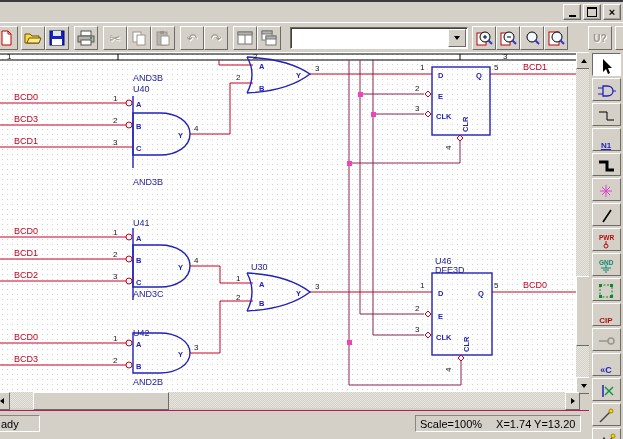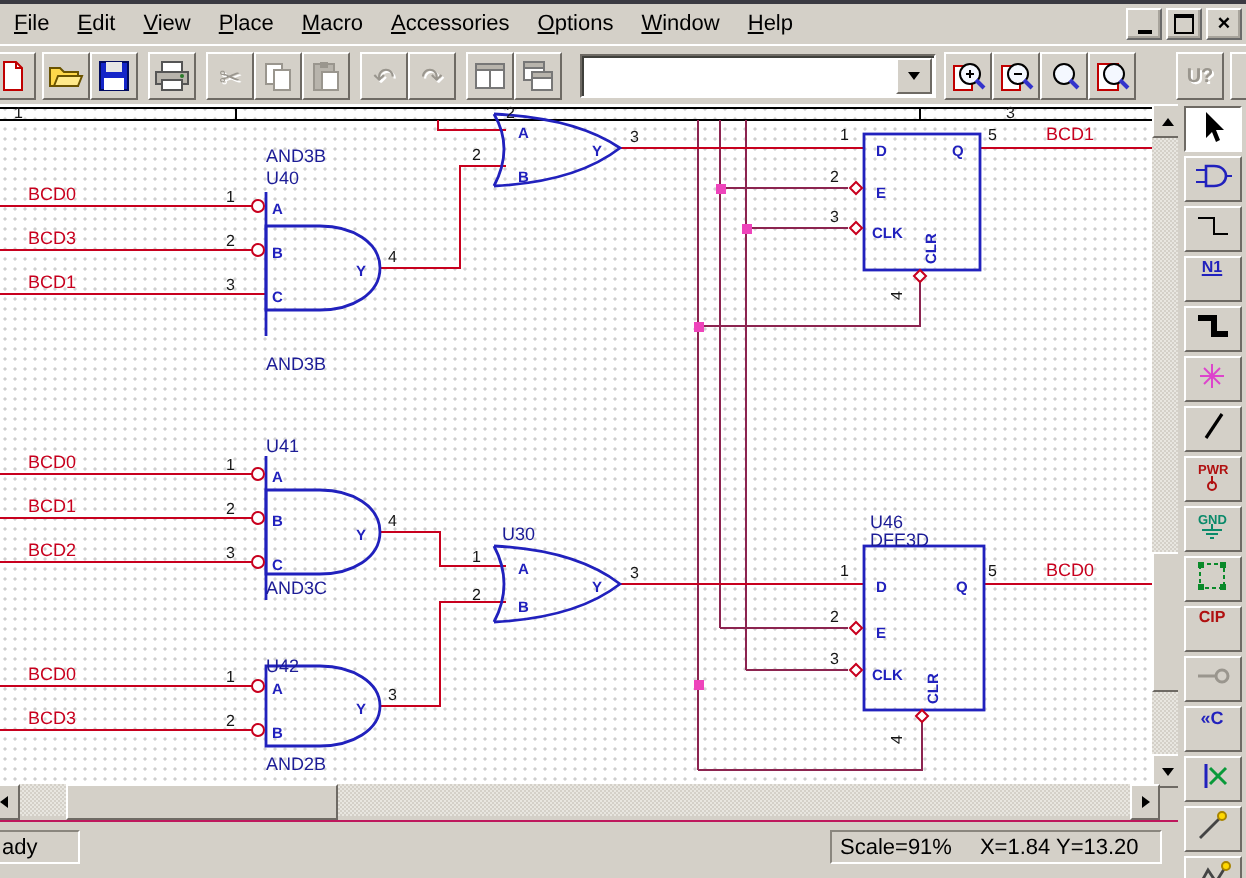--- a/index.html
+++ b/index.html
@@ -62,48 +62,36 @@
   #vthumb{position:absolute;left:0;top:224px;width:13px;height:68px;background:#d4d0c8;
           border:1px solid;border-color:#fff #6e6a64 #6e6a64 #fff;}
   #hscroll{position:absolute;left:0;top:392px;width:578px;height:16px;
            background:#e8e6e0;background-image:linear-gradient(45deg,#d4d0c8 25%,transparent 25%,transparent 75%,#d4d0c8 75%),linear-gradient(45deg,#d4d0c8 25%,transparent 25%,transparent 75%,#d4d0c8 75%);background-size:2px 2px;background-position:0 0,1px 1px;}
   #hthumb{position:absolute;left:33px;top:0;width:134px;height:16px;background:#d4d0c8;
           border:1px solid;border-color:#fff #6e6a64 #6e6a64 #fff;}
   
   #side-toolbar{position:absolute;left:589px;top:52px;width:34px;height:387px;background:#d4d0c8;
                 display:flex;flex-direction:column;align-items:center;padding-top:1px;box-sizing:border-box;}
   .stbtn{width:27px;height:21px;margin-bottom:2px;flex:none;background:#d4d0c8;border:1px solid;
-         border-color:#fff #6e6a64 #6e6a64 #fff;display:flex;align-items:flex-start;justify-content:center;}
+         border-color:#fff #6e6a64 #6e6a64 #fff;display:flex;align-items:flex-end;justify-content:center;}
   .stbtn.pressed{background:#fff;border-color:#6e6a64 #fff #fff #6e6a64;}
   .st-txt{font-size:7px;font-weight:bold;}
   
   #statusbar{position:absolute;left:0;top:410px;width:589px;height:29px;background:#d4d0c8;border-top:1px solid #be185d;}
   .pane{position:absolute;top:4px;height:17px;background:#d4d0c8;border:1px solid;
         border-color:#8a867e #fff #fff #8a867e;font-size:11px;color:#000;
         display:flex;align-items:center;padding:0 4px;box-sizing:border-box;white-space:nowrap;overflow:hidden;}
 </style>
 </head>
 <body>
 
 <div id="app">
 
   <div id="title-edge"></div>
 
-  <div id="menubar">
-
-  <span class="menu-item"><u>F</u>ile</span>
-      <span class="menu-item"><u>E</u>dit</span>
-      <span class="menu-item"><u>V</u>iew</span>
-      <span class="menu-item"><u>P</u>lace</span>
-      <span class="menu-item"><u>M</u>acro</span>
-      <span class="menu-item"><u>A</u>ccessories</span>
-      <span class="menu-item"><u>O</u>ptions</span>
-      <span class="menu-item"><u>W</u>indow</span>
-      <span class="menu-item"><u>H</u>elp</span>
-    </div>
   <div id="win-controls">
     <div class="wbtn">
         <span class="glyph-min"></span>
       </div>
     <div class="wbtn">
         <span class="glyph-rest"></span>
       </div>
     <div class="wbtn">
         <span class="glyph-close">×</span>
       </div>
@@ -516,19 +504,19 @@
           <polyline points="4,15 9,6 13,12 18,4" fill="none" stroke="#444" stroke-width="1.4"></polyline>
           <circle cx="18" cy="4" r="2" fill="#ffd800" stroke="#a88400"></circle>
         </svg>
     </div>
 
   </div>
 
   <div id="statusbar">
     <div class="pane" style="left:-4px;width:44px;">ady</div>
     <div class="pane" style="left:415px;width:166px;">
-      <span>Scale=91%</span>
+      <span>Scale=100%</span>
       <span style="width:14px;display:inline-block"></span>
-      <span>X=1.84  Y=13.20</span>
+      <span>X=1.74  Y=13.20</span>
     </div>
   </div>
 
 </div>
 
 </body></html>

